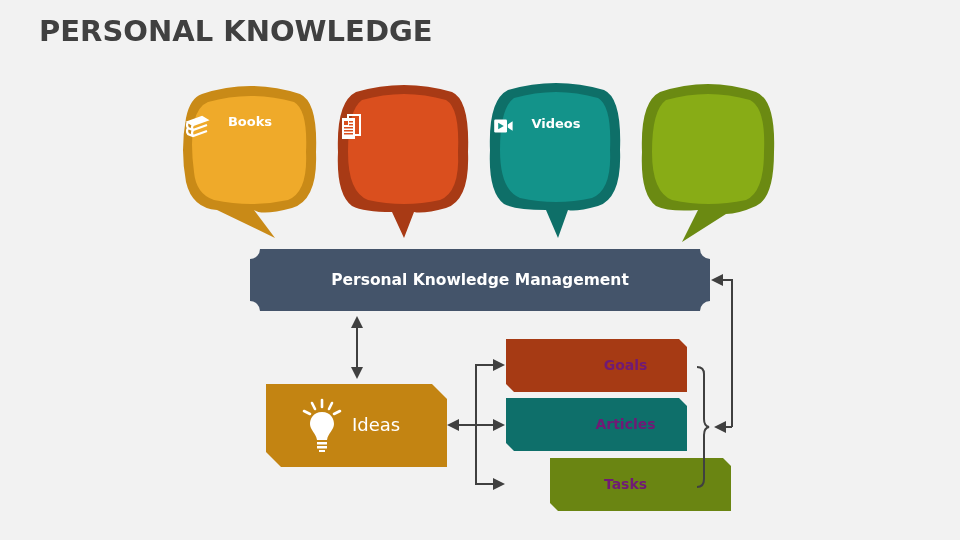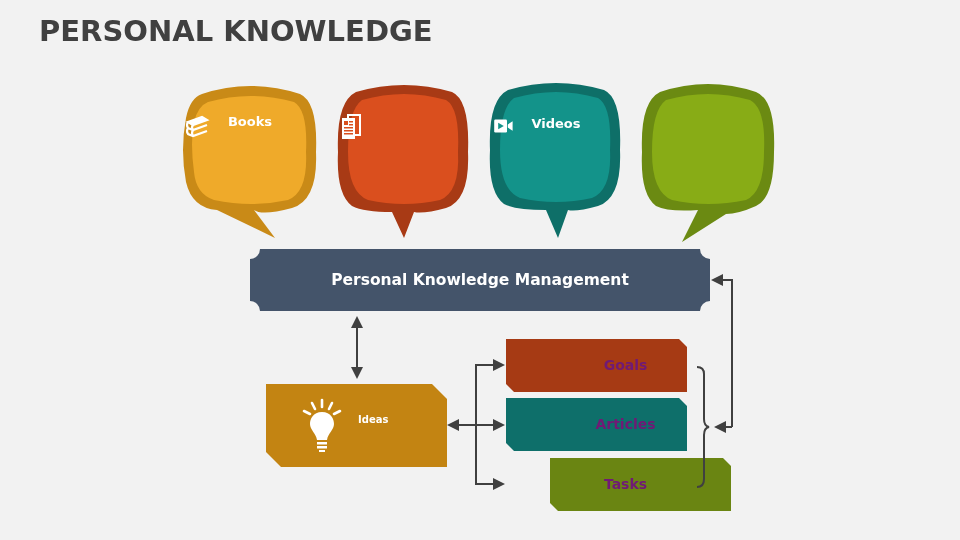--- a/index.html
+++ b/index.html
@@ -6,21 +6,21 @@
   body{width:960px;height:540px;background:#f2f2f2;position:relative;overflow:hidden;font-family:"DejaVu Sans","Liberation Sans",sans-serif;}
   .title{position:absolute;left:39px;top:14px;font-size:29px;font-weight:bold;color:#404040;letter-spacing:0px;font-family:"DejaVu Sans",sans-serif;}
   .bubble{position:absolute;width:140px;height:160px;}
   .bubble svg{position:absolute;left:0;top:0;}
   .bubble .content{position:absolute;left:0;top:30px;width:134px;text-align:center;color:#fff;}
   .bubble .label{font-size:13px;font-weight:bold;display:block;margin-top:2px;}
   .bubble .icon{display:block;margin:0 auto;width:30px;height:30px;}
   .pkm{position:absolute;left:250px;top:249px;width:460px;height:47px;border-radius:16px;}
   .pkm .txt{position:absolute;left:0;top:0;width:460px;line-height:62px;text-align:center;color:#fff;font-size:15.5px;font-weight:bold;}
   .ideas{position:absolute;left:266px;top:384px;width:181px;height:83px;}
-  .ideas .txt{position:absolute;left:92px;top:30px;color:#fff;font-size:10px;font-weight:bold;}
+  .ideas .txt{position:absolute;left:86px;top:30px;color:#fff;font-size:18px;font-weight:normal;}
   .stack{position:absolute;left:506px;width:181px;height:53px;}
   .stack .txt{position:absolute;left:0;top:0;width:151px;line-height:53px;text-align:center;color:#701a75;font-size:14px;font-weight:bold;margin-left:44px;}
   svg.lines{position:absolute;left:0;top:0;}
 </style>
 </head>
 <body>
 
 <div class="title">PERSONAL KNOWLEDGE</div>
 
 <div class="bubble" style="left:182px;top:82px;">

